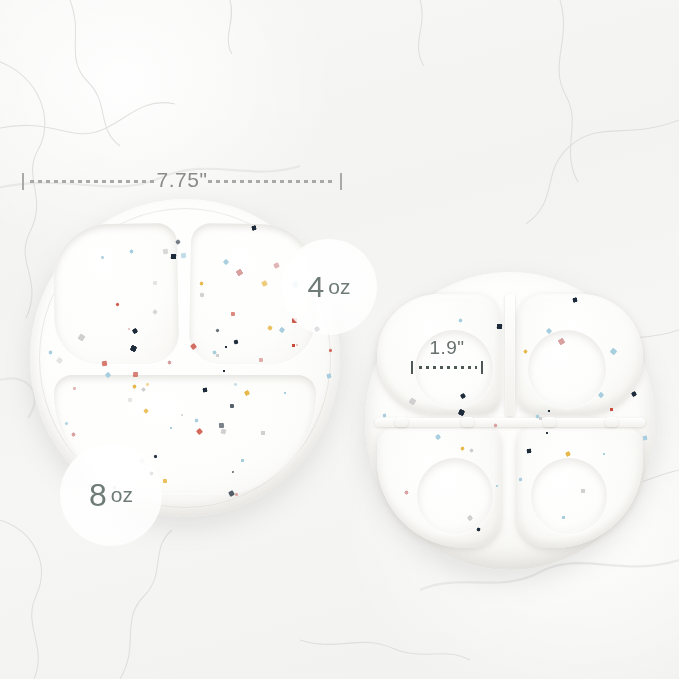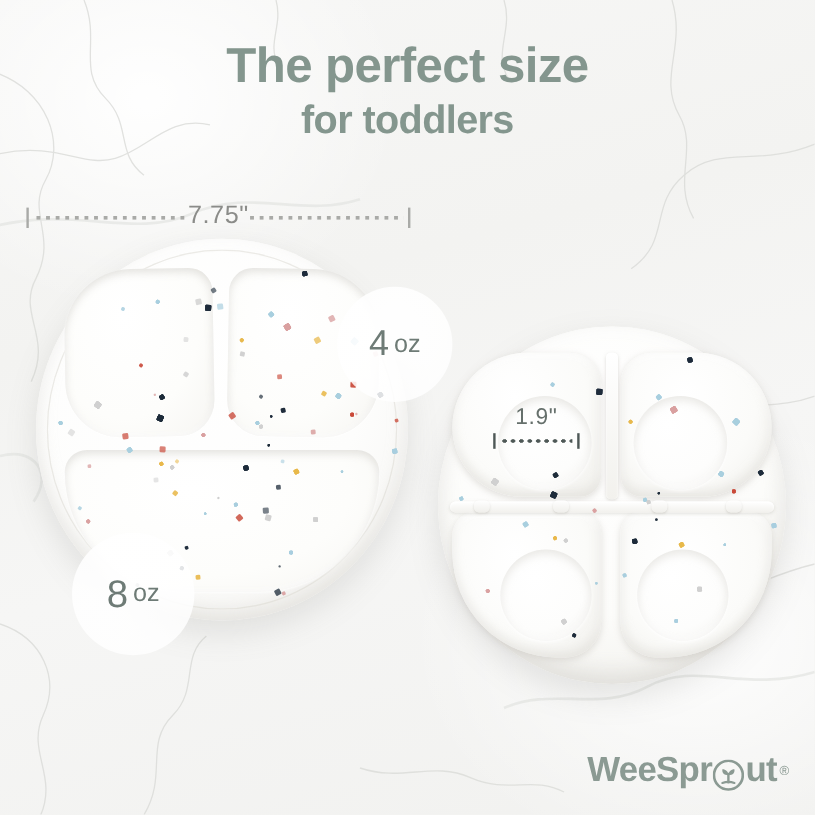--- a/index.html
+++ b/index.html
@@ -195,24 +195,20 @@
         <path d="M230,0 C236,22 222,36 232,54"></path>
       </g>
       <g fill="none" stroke="#e3e4e1" stroke-width="2.2" opacity=".7">
         <path d="M-10,190 C60,170 110,200 160,178 C210,156 250,182 300,166"></path>
         <path d="M679,560 C620,578 580,550 540,572 C500,594 460,572 420,590"></path>
         <path d="M0,380 C30,372 44,396 28,418"></path>
       </g>
     </svg>
   </div>
 
-  <div class="headline">
-    <span class="l1">The perfect size</span>
-    <span class="l2">for toddlers</span>
-  </div>
 
   <div class="dim-main">
     <span class="cap l"></span>
     <span class="dots a"></span>
     <span class="val">7.75"</span>
     <span class="dots b"></span>
     <span class="cap r"></span>
   </div>
 
   <div class="plate" id="plate-left">
@@ -632,28 +628,14 @@
 
   <div class="badge" id="badge-4oz">
     <span class="num">4</span>
     <span class="unit">oz</span>
   </div>
   <div class="badge" id="badge-8oz">
     <span class="num">8</span>
     <span class="unit">oz</span>
   </div>
 
-  <div class="logo">
-    <span>WeeSpr</span>
-    <span class="mark">
-      <svg viewBox="0 0 26 26" width="26" height="26">
-        <circle cx="13" cy="13" r="12" fill="none" stroke="#8b9a93" stroke-width="2.2"></circle>
-        <path d="M13 19 L13 12" stroke="#8b9a93" stroke-width="2" stroke-linecap="round" fill="none"></path>
-        <path d="M13 13 C9 13 7.5 10.5 8 8 C10.8 8 13 10 13 13 Z" fill="#8b9a93"></path>
-        <path d="M13 13 C17 13 18.5 10.5 18 8 C15.2 8 13 10 13 13 Z" fill="#8b9a93"></path>
-        <path d="M8 19.5 Q13 17.5 18 19.5" stroke="#8b9a93" stroke-width="1.8" fill="none" stroke-linecap="round"></path>
-      </svg>
-    </span>
-    <span>ut</span>
-    <span class="reg">®</span>
-  </div>
 
 </div>
 
 </body></html>

